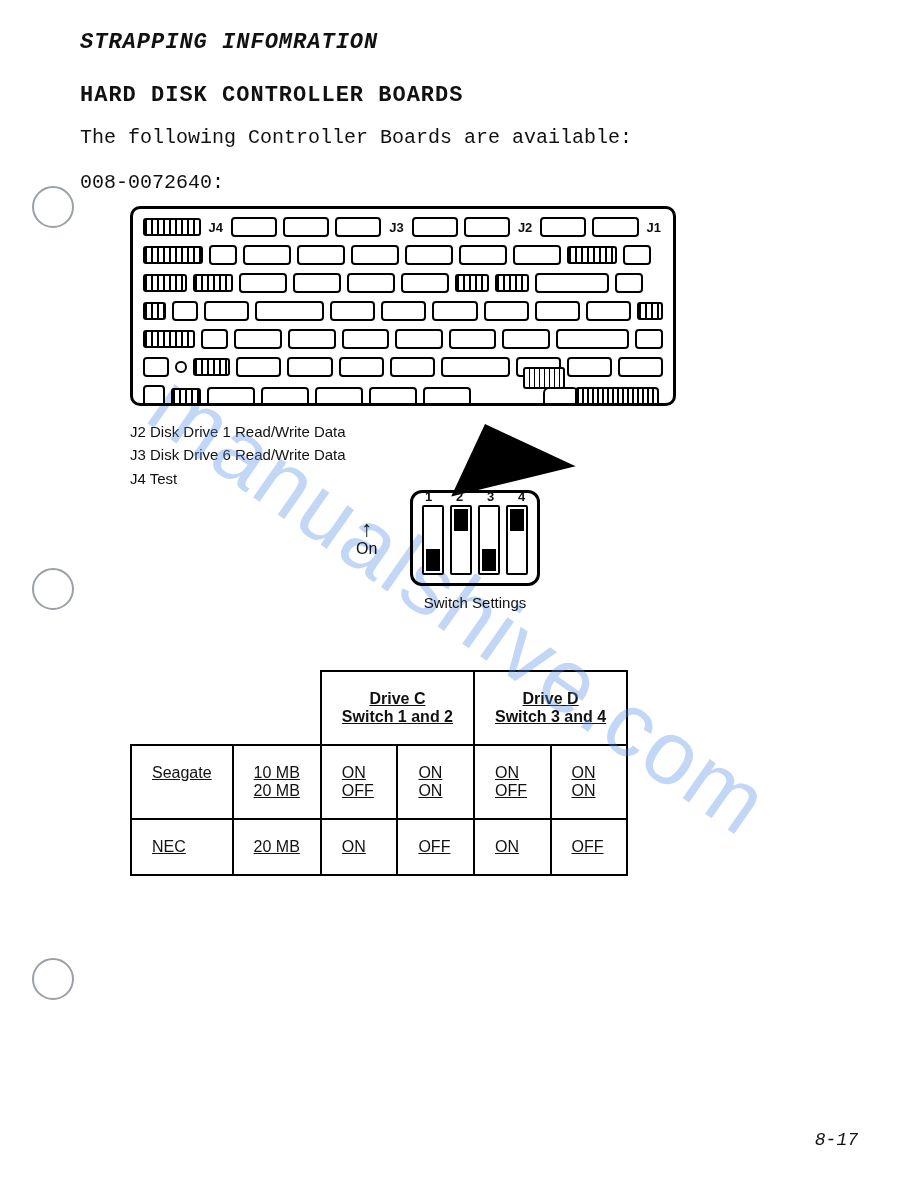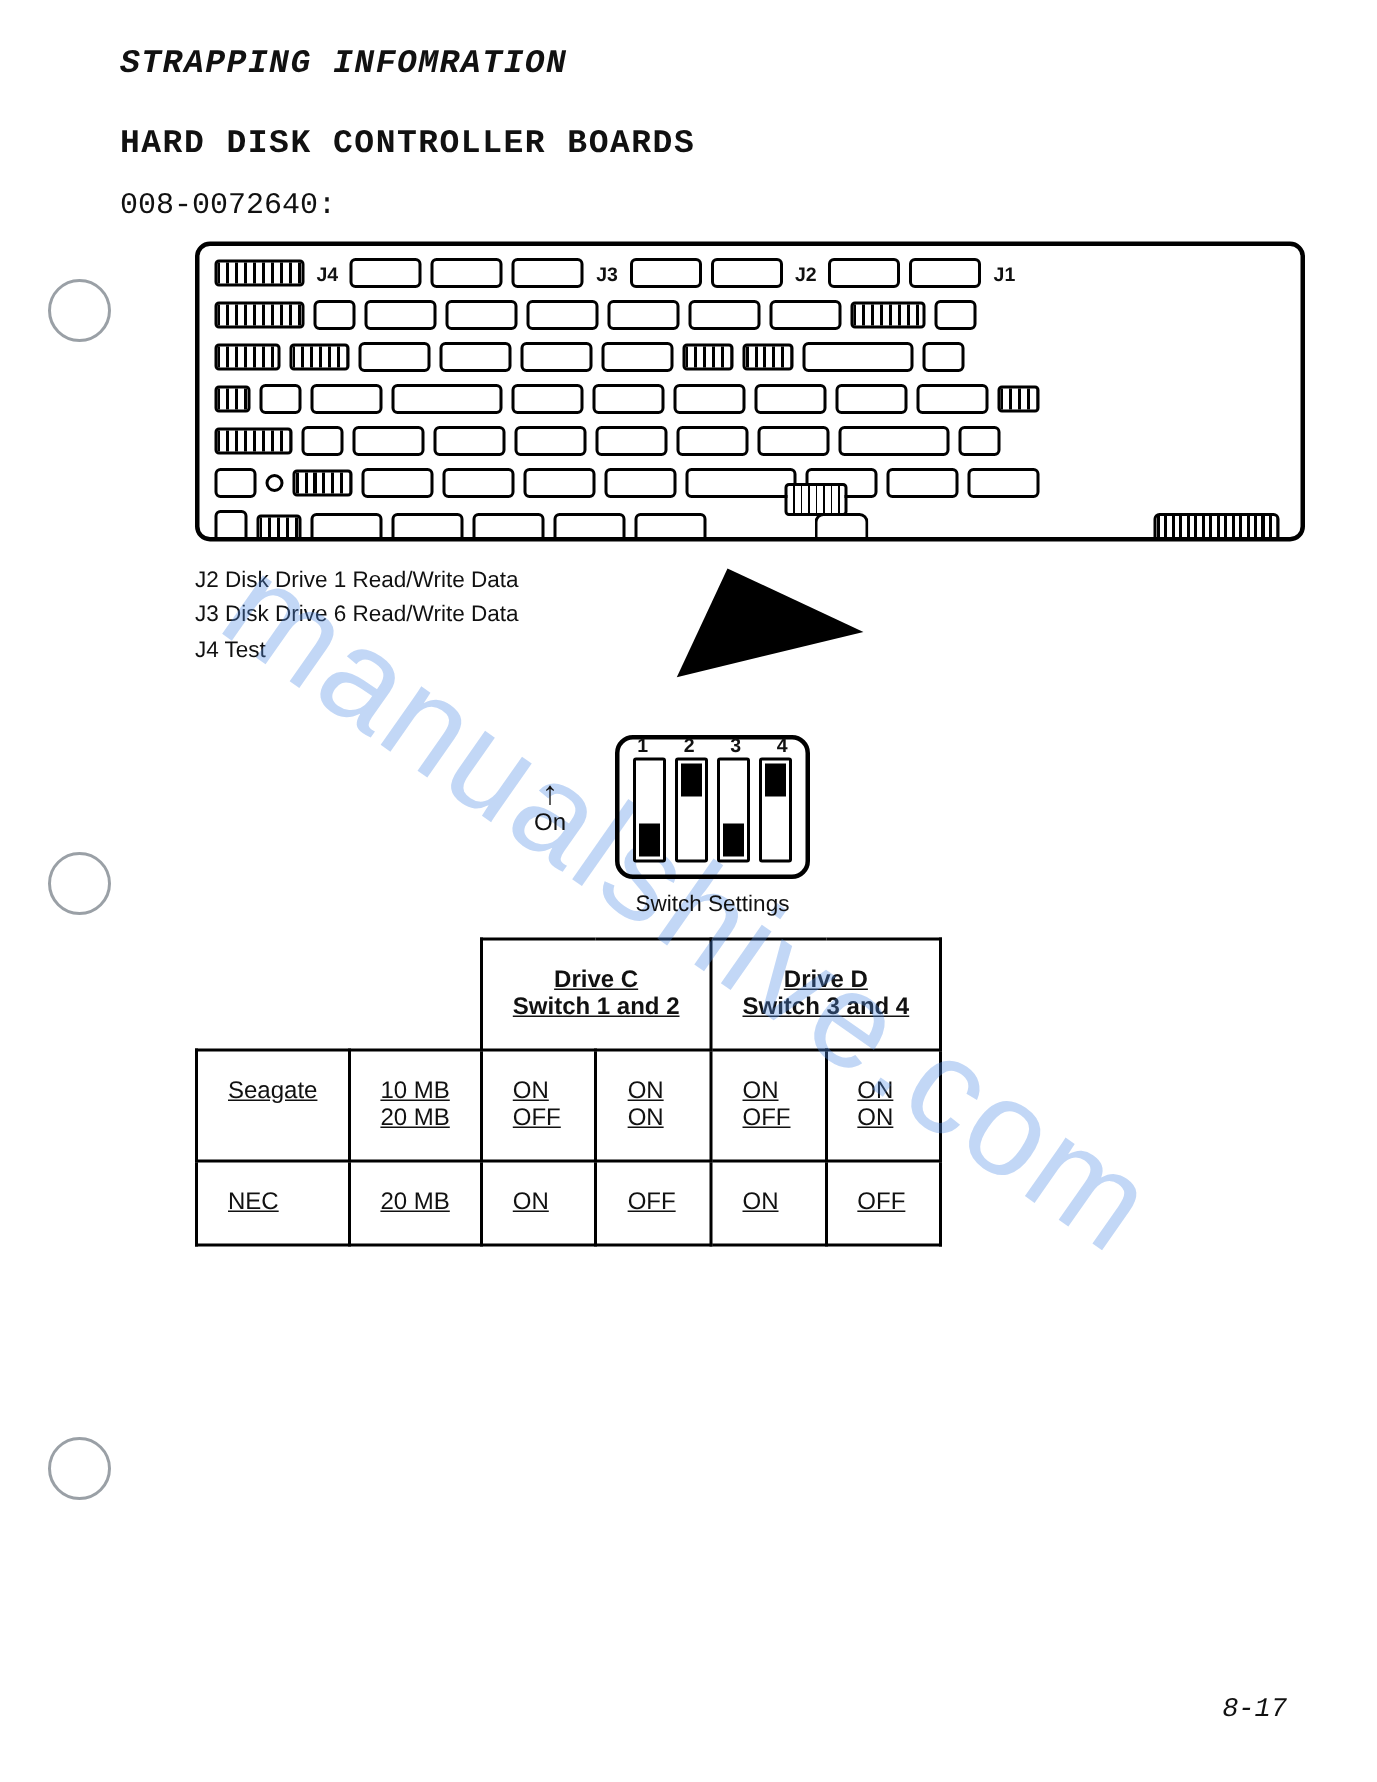--- a/index.html
+++ b/index.html
@@ -51,21 +51,21 @@
     border-radius: 50%;
     background: #fff;
   }
   .hole.h1 { top: 186px; }
   .hole.h2 { top: 568px; }
   .hole.h3 { top: 958px; }
 
   
   .board {
     margin-left: 50px;
-    width: 740px;
+    width: 546px;
     height: 200px;
     border: 3px solid #000;
     border-radius: 10px;
     position: relative;
     box-sizing: border-box;
     padding: 8px 10px;
     overflow: hidden;
   }
   .board .row {
     display: flex;
@@ -264,20 +264,21 @@
   <div class="hole h1"></div>
   <div class="hole h2"></div>
   <div class="hole h3"></div>
 
   <div class="wm">manualshive.com</div>
 
   <div class="topright">STRAPPING INFOMRATION</div>
 
   <div class="heading">HARD DISK CONTROLLER BOARDS</div>
 
+  <div class="intro">The following Controller Boards are available:</div>
 
   <div class="partnum">008-0072640:</div>
 
   <div style="position:relative;">
     <div class="board">
       <div class="row">
         <div class="chipbars"></div>
         <span class="jlabel">J4</span>
         <div class="chip cmd"></div>
         <div class="chip cmd"></div>

